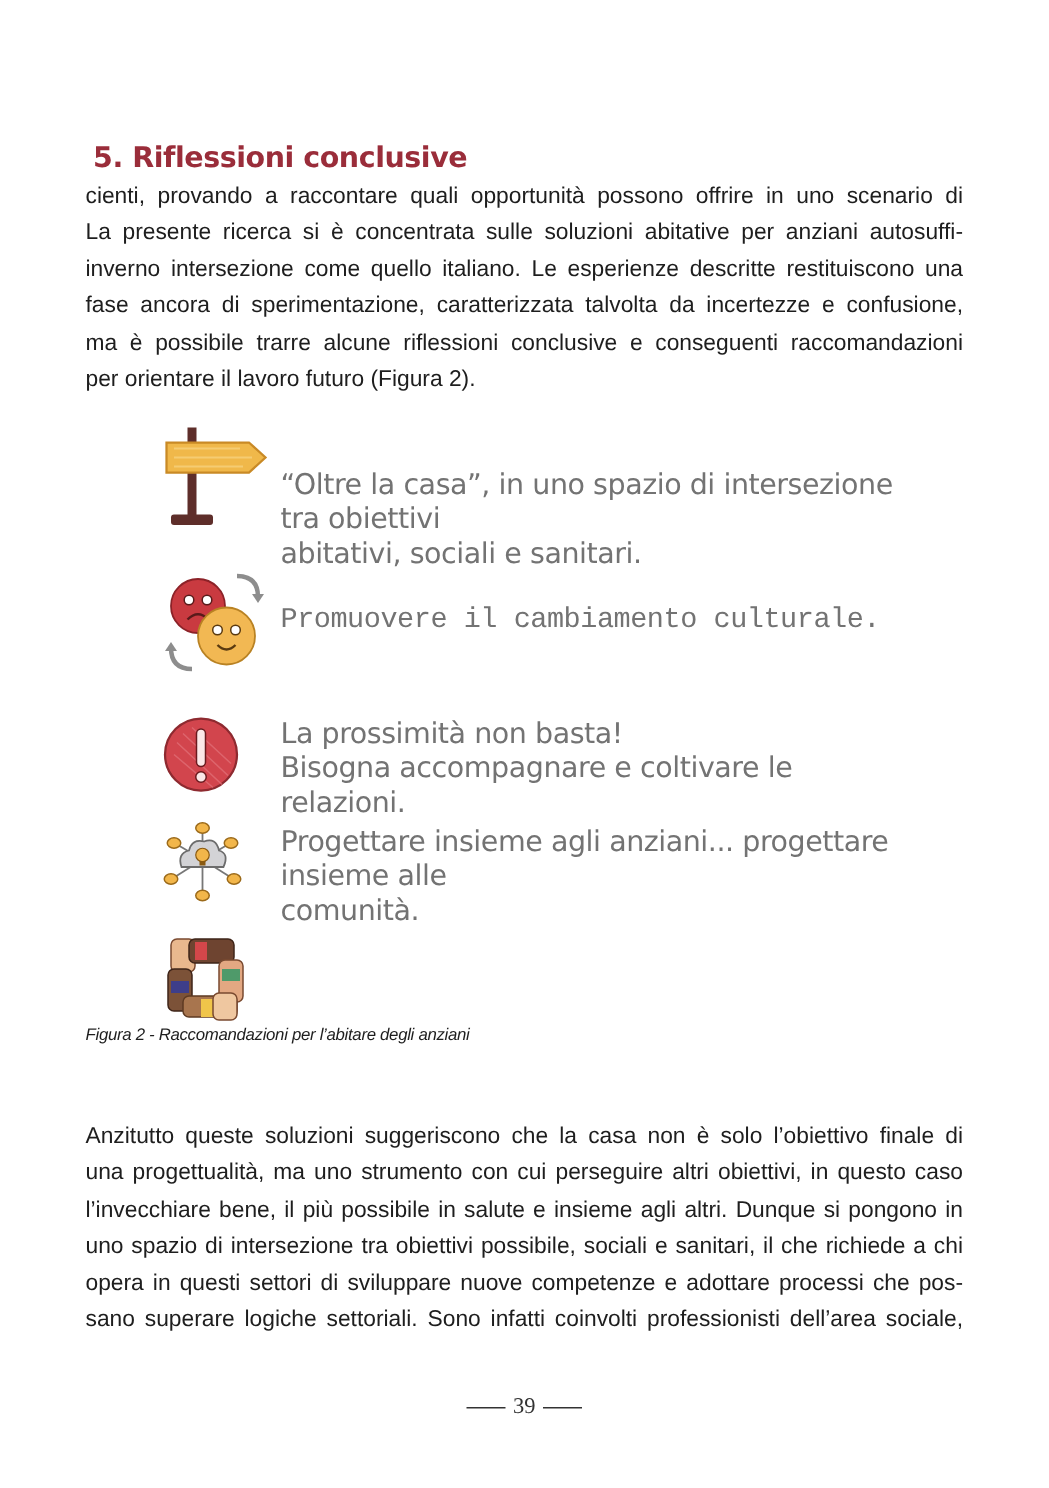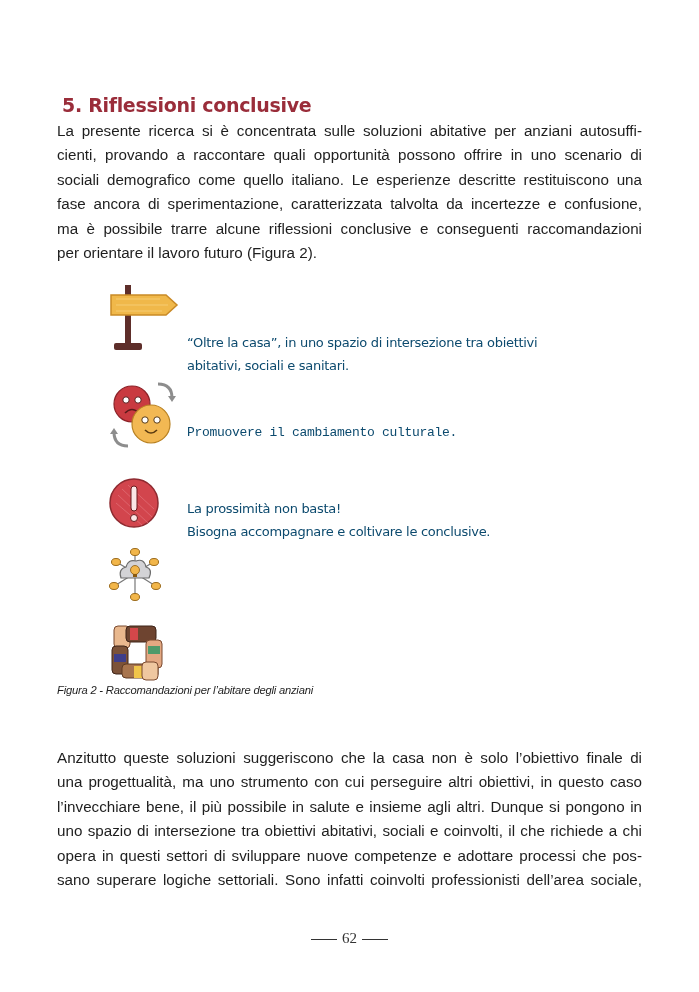--- a/index.html
+++ b/index.html
@@ -24,22 +24,22 @@
   .para .line { display: block; text-align: justify; text-align-last: justify; white-space: nowrap; }
   .para .line.last { text-align-last: left; }
   .p1 { top: 119px; }
   .p2 { top: 746px; }
 
   .figure { position: absolute; left: 108px; top: 285px; width: 520px; height: 400px; }
   .fig-item { position: absolute; left: 0; width: 500px; height: 70px; }
   .fig-icon { position: absolute; left: 0; width: 72px; height: 72px; }
   .fig-text {
     position: absolute; left: 79px;
-    font-family: "DejaVu Sans", sans-serif; font-size: 13px; line-height: 23px;
-    color: #0c4a6e; letter-spacing: -0.3px; margin-top: 19px;
+    font-family: "DejaVu Sans", sans-serif; font-size: 19px; line-height: 23px;
+    color: #737373; letter-spacing: -0.3px;
   }
   .fig-text span { display: block; }
 
   .caption {
     position: absolute; left: 57px; top: 684px;
     font-family: Liberation Sans, sans-serif; font-style: italic;
     font-size: 11.2px; color: #1e1e1e; letter-spacing: -0.2px;
   }
   .page-num {
     position: absolute; left: 0; width: 699px; top: 930px; text-align: center;
@@ -48,23 +48,23 @@
   .page-num .dash { display: inline-block; width: 26px; height: 1px; background: #333; vertical-align: middle; margin: 0 5px; }
 </style>
 </head>
 <body>
 
 <div class="page">
 
   <h2 class="heading" style="margin:5px;text-align:right;">5. Riflessioni conclusive</h2>
 
   <div class="para p1">
+    <span class="line">cienti, provando a raccontare quali opportunità possono offrire in uno scenario di</span>
     <span class="line">La presente ricerca si è concentrata sulle soluzioni abitative per anziani autosuffi-</span>
-    <span class="line">cienti, provando a raccontare quali opportunità possono offrire in uno scenario di</span>
-    <span class="line">sociali demografico come quello italiano. Le esperienze descritte restituiscono una</span>
+    <span class="line">inverno intersezione come quello italiano. Le esperienze descritte restituiscono una</span>
     <span class="line">fase ancora di sperimentazione, caratterizzata talvolta da incertezze e confusione,</span>
     <span class="line">ma è possibile trarre alcune riflessioni conclusive e conseguenti raccomandazioni</span>
     <span class="line last">per orientare il lavoro futuro (Figura 2).</span>
   </div>
 
   <div class="figure">
 
     <div class="fig-item" style="top:0px;">
       <div class="fig-icon" style="top:-2px;">
         <svg width="72" height="72" viewBox="0 0 72 72">
@@ -106,21 +106,21 @@
       <div class="fig-icon" style="top:2px;">
         <svg width="72" height="72" viewBox="0 0 72 72">
           <circle cx="26" cy="26" r="24" fill="#d2454d" stroke="#8e2a30" stroke-width="1.5"></circle>
           <path d="M10 18 L40 46 M14 12 L44 40 M8 26 L34 48 M20 8 L46 32" stroke="#e2727a" stroke-width="1" opacity="0.7"></path>
           <rect x="23" y="9" width="6" height="25" rx="3" fill="#fbe7e7" stroke="#6a1a1e" stroke-width="1"></rect>
           <circle cx="26" cy="41" r="3.5" fill="#fbe7e7" stroke="#6a1a1e" stroke-width="1"></circle>
         </svg>
       </div>
       <div class="fig-text" style="top:3px;">
         <span>La prossimità non basta!</span>
-        <span>Bisogna accompagnare e coltivare le conclusive.</span>
+        <span>Bisogna accompagnare e coltivare le relazioni.</span>
       </div>
     </div>
 
     <div class="fig-item" style="top:262px;">
       <div class="fig-icon" style="top:-2px;">
         <svg width="72" height="72" viewBox="0 0 72 72">
           <g stroke="#777" stroke-width="1.2">
             <line x1="27" y1="28" x2="27" y2="9"></line>
             <line x1="27" y1="28" x2="10" y2="18"></line>
             <line x1="27" y1="28" x2="44" y2="18"></line>
@@ -133,20 +133,24 @@
           <rect x="25" y="29" width="4" height="3" fill="#8a5a10"></rect>
           <g fill="#f2b64a" stroke="#9b6a1a" stroke-width="1">
             <ellipse cx="27" cy="7" rx="4.5" ry="3.5"></ellipse>
             <ellipse cx="8" cy="17" rx="4.5" ry="3.5"></ellipse>
             <ellipse cx="46" cy="17" rx="4.5" ry="3.5"></ellipse>
             <ellipse cx="6" cy="41" rx="4.5" ry="3.5"></ellipse>
             <ellipse cx="48" cy="41" rx="4.5" ry="3.5"></ellipse>
             <ellipse cx="27" cy="52" rx="4.5" ry="3.5"></ellipse>
           </g>
         </svg>
+      </div>
+      <div class="fig-text" style="top:3px;">
+        <span>Progettare insieme agli anziani... progettare insieme alle</span>
+        <span>comunità.</span>
       </div>
     </div>
 
     <div class="fig-item" style="top:335px;">
       <div class="fig-icon" style="top:2px;">
         <svg width="72" height="72" viewBox="0 0 72 72">
           <rect x="6" y="4" width="16" height="22" rx="4" fill="#e9b88e" stroke="#7a4a30" stroke-width="1"></rect>
           <rect x="18" y="4" width="30" height="16" rx="4" fill="#6e4430" stroke="#3e2418" stroke-width="1"></rect>
           <rect x="22" y="6" width="8" height="12" fill="#d3474a"></rect>
           <rect x="38" y="18" width="16" height="28" rx="4" fill="#e3a882" stroke="#7a4a30" stroke-width="1"></rect>
@@ -161,21 +165,21 @@
       </div>
     </div>
   </div>
 
   <div class="caption">Figura 2 - Raccomandazioni per l’abitare degli anziani</div>
 
   <div class="para p2">
     <span class="line">Anzitutto queste soluzioni suggeriscono che la casa non è solo l’obiettivo finale di</span>
     <span class="line">una progettualità, ma uno strumento con cui perseguire altri obiettivi, in questo caso</span>
     <span class="line">l’invecchiare bene, il più possibile in salute e insieme agli altri. Dunque si pongono in</span>
-    <span class="line">uno spazio di intersezione tra obiettivi abitativi, sociali e coinvolti, il che richiede a chi</span>
+    <span class="line">uno spazio di intersezione tra obiettivi possibile, sociali e sanitari, il che richiede a chi</span>
     <span class="line">opera in questi settori di sviluppare nuove competenze e adottare processi che pos-</span>
     <span class="line">sano superare logiche settoriali. Sono infatti coinvolti professionisti dell’area sociale,</span>
   </div>
 
   <div class="page-num">
-    <span class="dash"></span><span>62</span><span class="dash"></span>
+    <span class="dash"></span><span>39</span><span class="dash"></span>
   </div>
 </div>
 
 </body></html>

